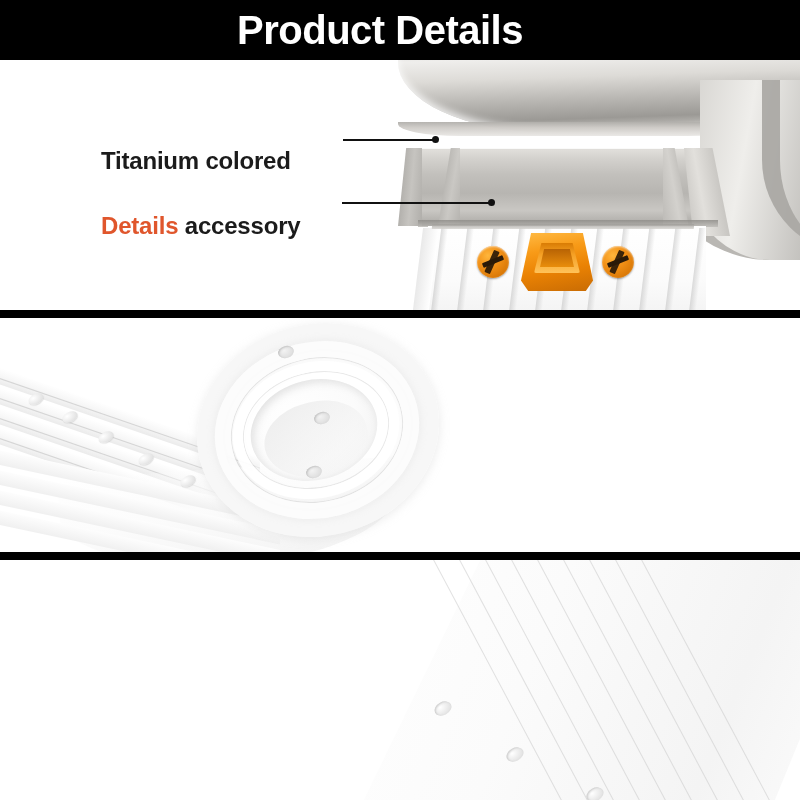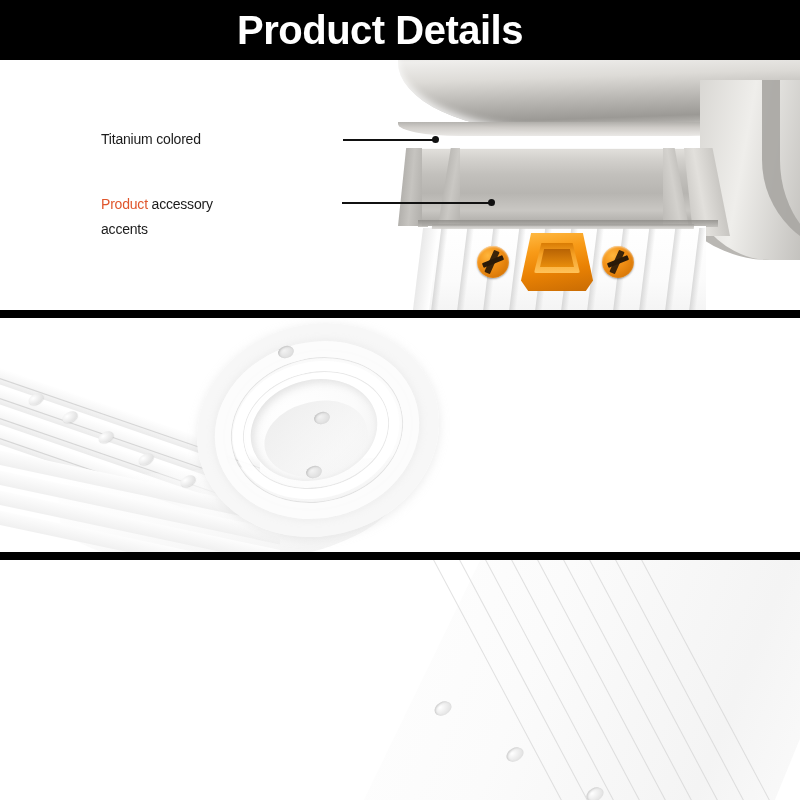--- a/index.html
+++ b/index.html
@@ -26,22 +26,22 @@
   #sep2 { top:552px; height:8px; }
 
   
   .panel { position:absolute; left:0; width:800px; overflow:hidden; background:#fff; }
   #panel1 { top:60px;  height:250px; }
   #panel2 { top:318px; height:234px; }
   #panel3 { top:560px; height:240px; }
 
   
   .callout {
-    position:absolute; color:#1b1b1b; font-weight:normal;
-    font-size:14px; line-height:25px; letter-spacing:-0.2px;
+    position:absolute; color:#1b1b1b; font-weight:bold;
+    font-size:24px; line-height:25px; letter-spacing:-0.2px;margin-top:21px;
   }
   #callout-1 { left:101px; top:127px; width:250px; }
   #callout-2 { left:101px; top:192px; width:260px; }
   .accent { color:#e0562c; }
 
   
   .leader { position:absolute; background:#111; height:2px; }
   #leader-1 { left:343px; top:139px; width:92px; }
   #leader-2 { left:342px; top:202px; width:150px; }
   .leader-dot {
@@ -353,22 +353,21 @@
   <div class="leader" id="leader-1"></div>
   <div class="leader-dot" id="dot-1"></div>
   <div class="leader" id="leader-2"></div>
   <div class="leader-dot" id="dot-2"></div>
 
   <div class="callout" id="callout-1">
     <div>Titanium colored</div>
   </div>
 
   <div class="callout" id="callout-2">
-    <div><span class="accent">Product</span><span> accessory</span></div>
-    <div>accents</div>
+    <div><span class="accent">Details</span><span> accessory</span></div>
   </div>
 
   <div class="sep" id="sep1"></div>
 
   <div class="panel" id="panel2">
     <div id="art2">
 
       <div class="tail">
         <div class="tail-strip" style="top:6px;  transform:rotate(19deg);"></div>
         <div class="tail-strip" style="top:26px; transform:rotate(19deg);"></div>

